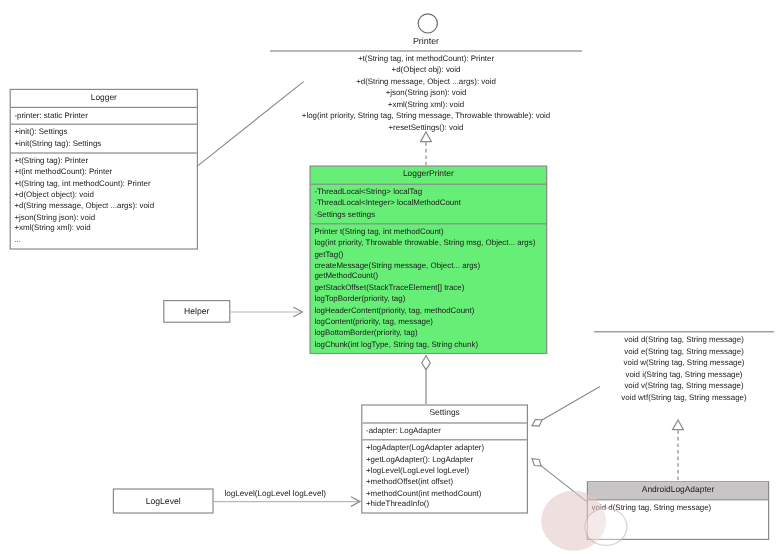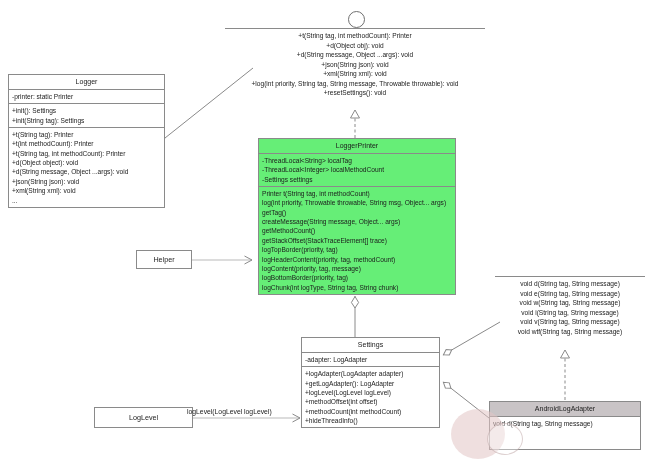--- a/index.html
+++ b/index.html
@@ -149,20 +149,21 @@
     
     <line x1="565" y1="400" x2="565" y2="350" stroke="#8a8a8a" stroke-width="1" stroke-dasharray="3,2.5" marker-end="url(#hollow-tri)"></line>
 
      Settings --&gt;
     <line x1="172" y1="418" x2="300" y2="418" stroke="#b9b9b9" stroke-width="1" marker-end="url(#open-arrow)"></line>
   </svg>
 
   <div class="lollipop" style="left:348px; top:11px;"></div>
 
   <div class="iface-plain" style="left:225px; top:28px; width:260px;">
+    <div class="cls-title">Printer</div>
     <div class="ops">
       <div class="row">+t(String tag, int methodCount): Printer</div>
       <div class="row">+d(Object obj): void</div>
       <div class="row">+d(String message, Object ...args): void</div>
       <div class="row">+json(String json): void</div>
       <div class="row">+xml(String xml): void</div>
       <div class="row">+log(int priority, String tag, String message, Throwable throwable): void</div>
       <div class="row">+resetSettings(): void</div>
     </div>
   </div>
@@ -242,21 +243,21 @@
 
   <div class="uml-class greyhead" style="left:489px; top:401px; width:152px;">
     <div class="cls-title">AndroidLogAdapter</div>
     <div class="compartment">
       <div class="row">void d(String tag, String message)</div>
       <div class="row">&nbsp;</div>
       <div class="row">&nbsp;</div>
     </div>
   </div>
 
-  <div class="plainbox" style="left:94px; top:407px; width:99px; height:21px;text-align:right;">
+  <div class="plainbox" style="left:94px; top:407px; width:84px; height:21px;text-align:right;">
     <span>LogLevel</span>
   </div>
 
   <div class="edge-label" style="left:187px; top:408px;">logLevel(LogLevel logLevel)</div>
 
   <div class="watermark" style="left:451px; top:409px; width:54px; height:50px;"></div>
   <div class="watermark" style="left:487px; top:423px; width:34px; height:30px; background:rgba(255,255,255,0.35); border:1px solid rgba(180,150,150,0.45);"></div>
 
 </div>
 

